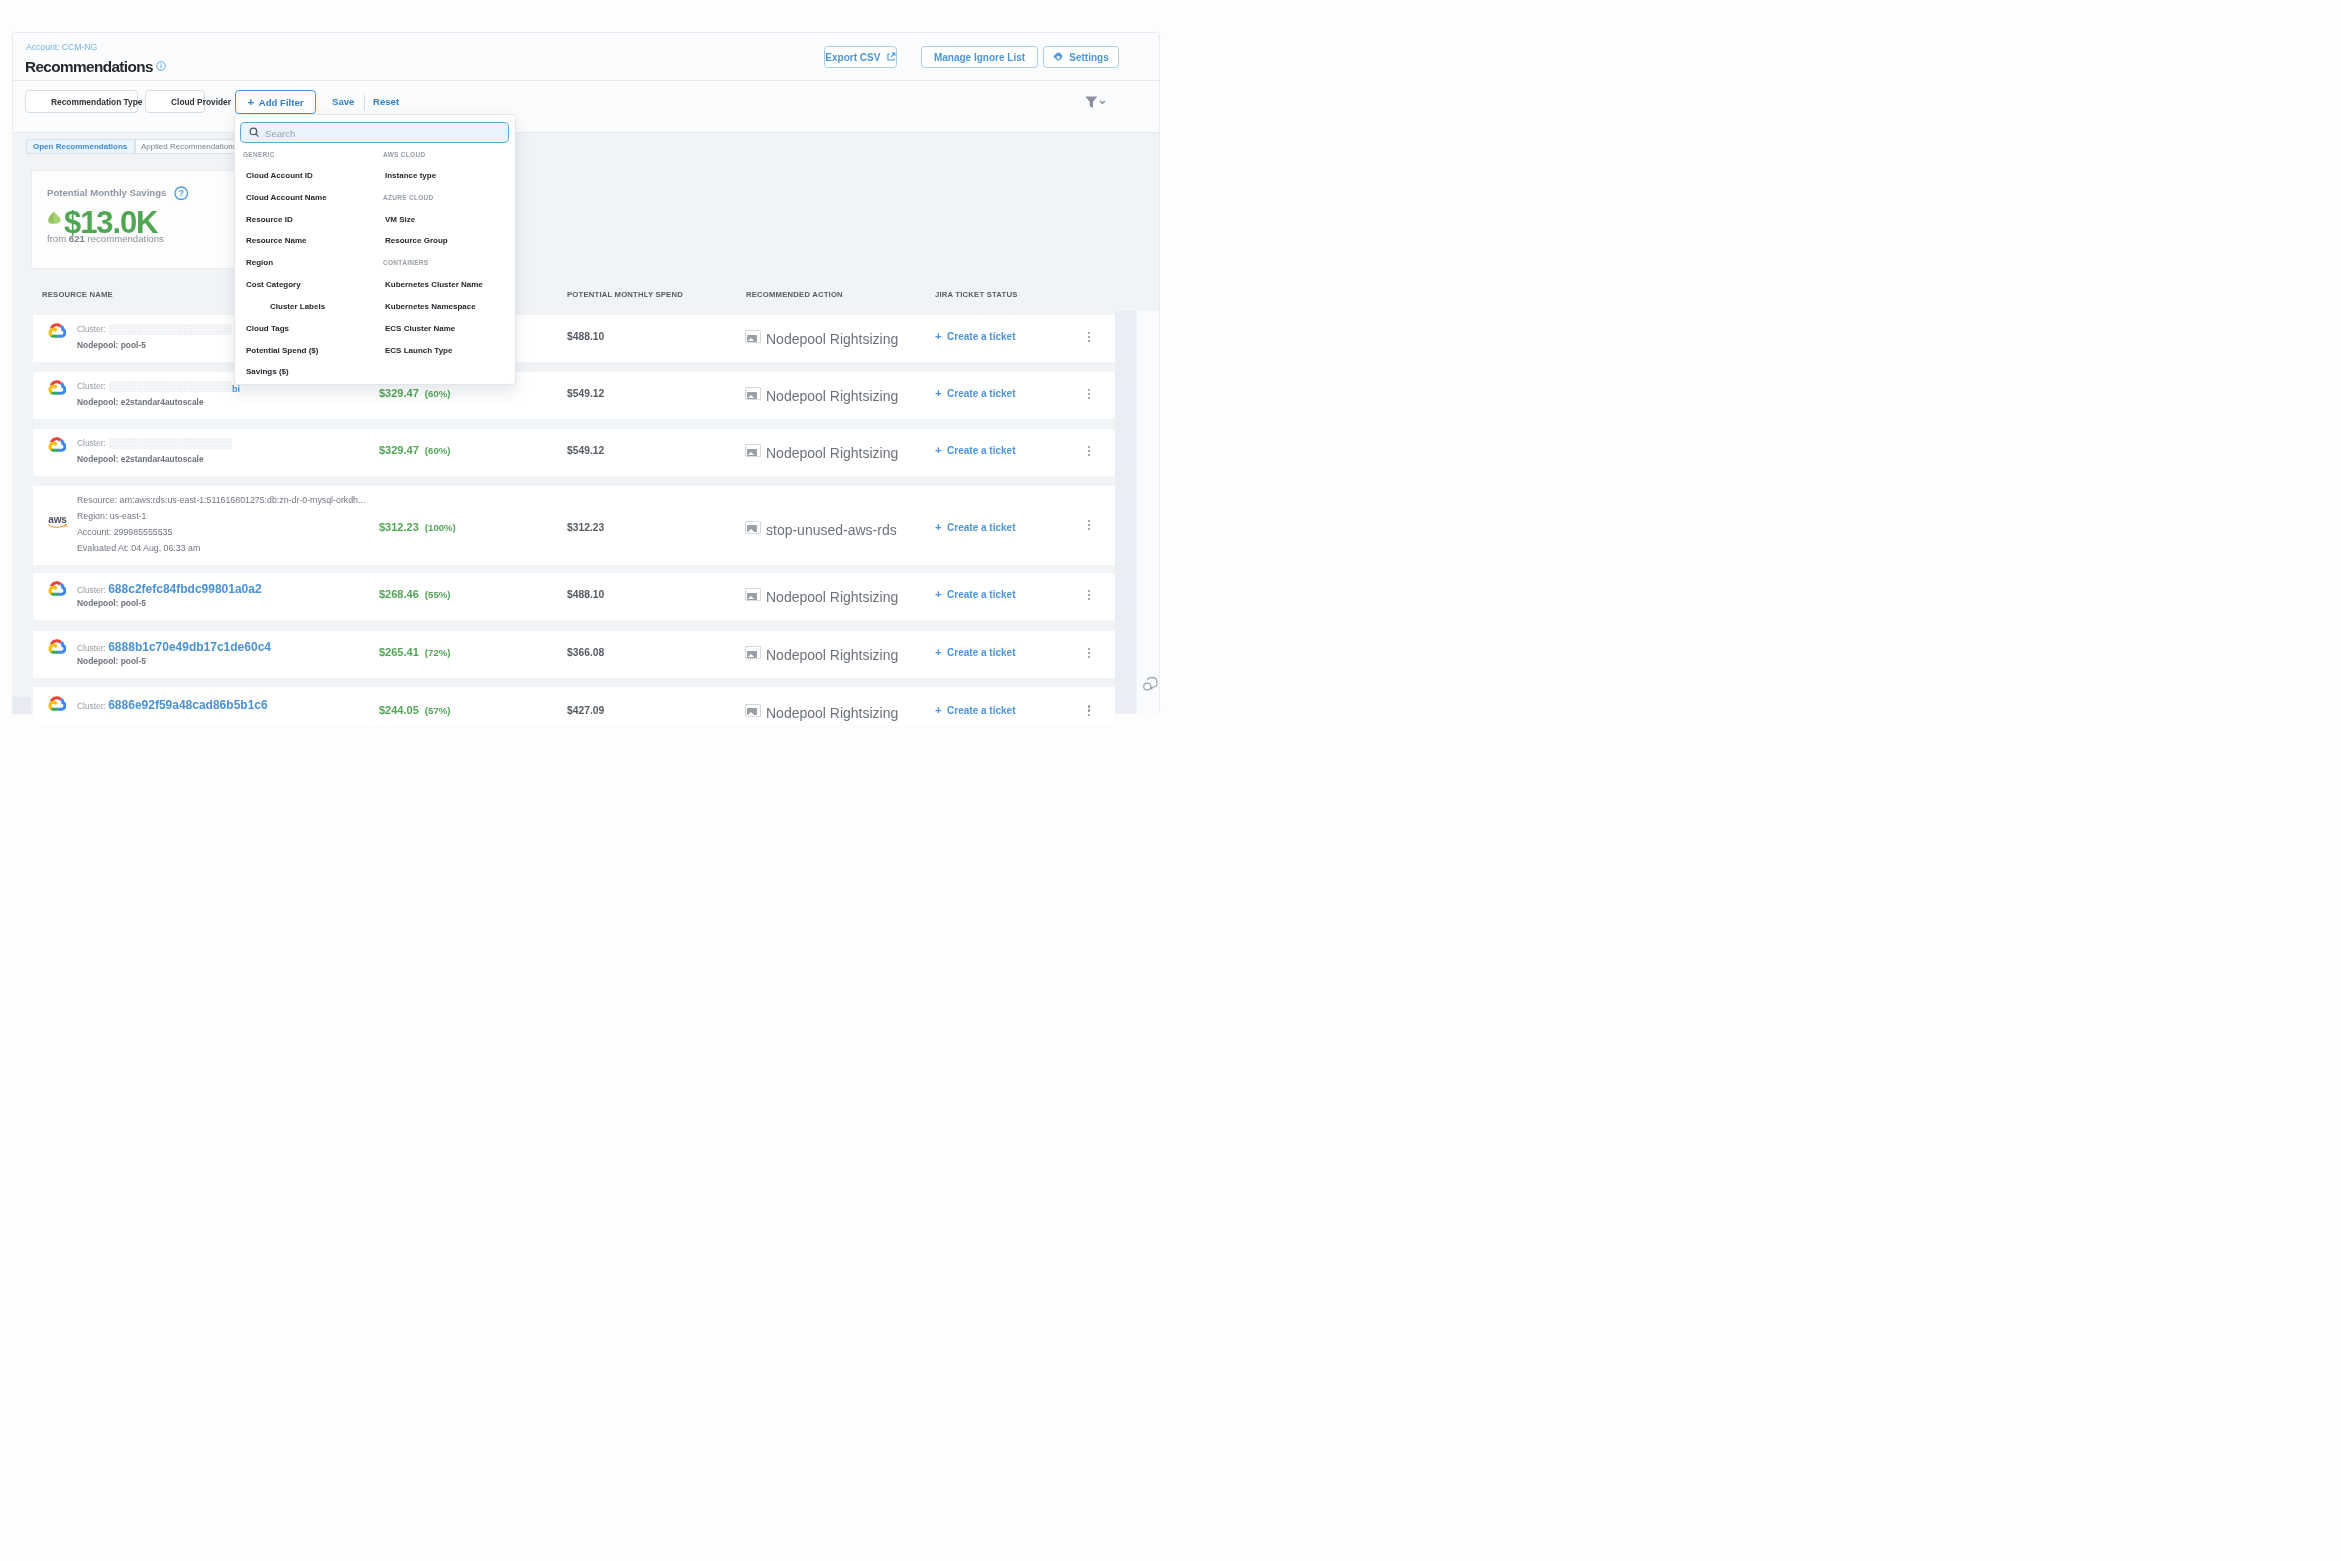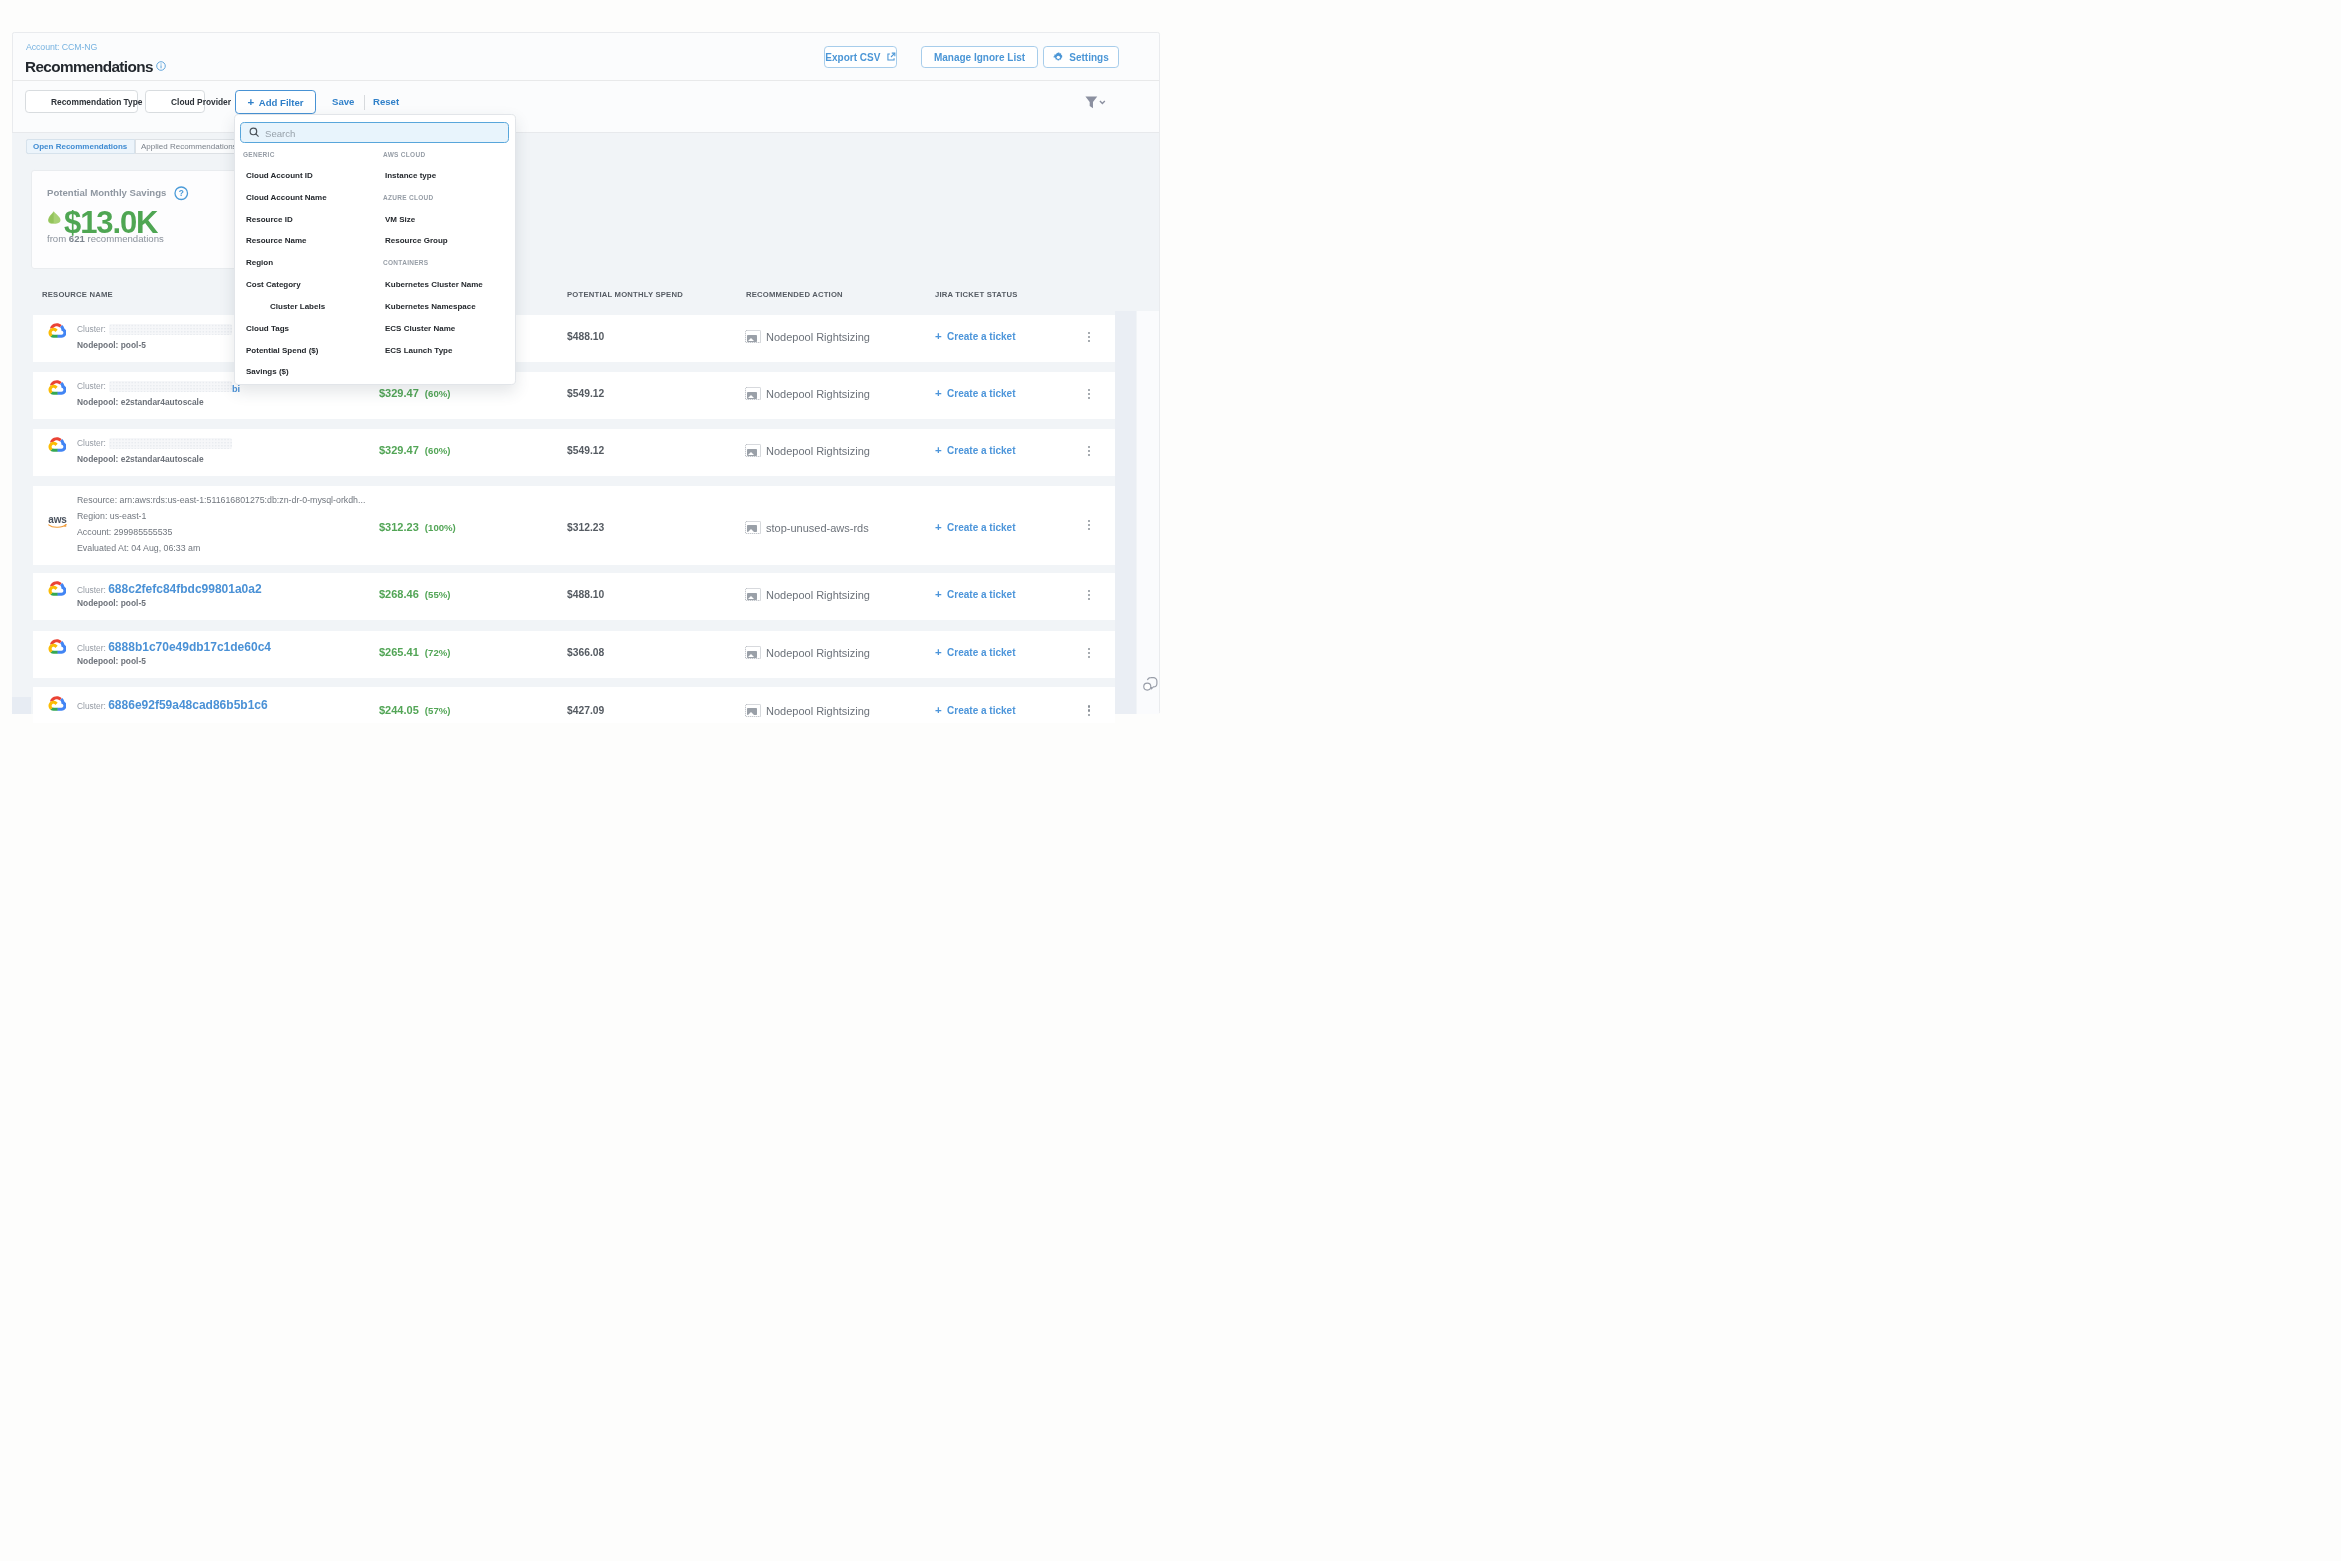--- a/index.html
+++ b/index.html
@@ -10,21 +10,21 @@
 .sel{position:absolute;background:#fff;border:0.8px solid #d8dcdf;border-radius:3.8px;color:#2c3137;font-weight:bold;font-size:8.4px;display:flex;align-items:center;justify-content:space-between;padding:0 25px;white-space:nowrap}
 .bluetxt{color:#3181c9;font-weight:bold;font-size:9.6px}
 .hdr{position:absolute;font-size:7.7px;font-weight:bold;color:#565c64;letter-spacing:0.2px}
 .row{position:absolute;left:33px;width:1082px;background:#fff}
 .clu{position:absolute;left:44px;font-size:8.4px;color:#959ba4;white-space:nowrap}
 .clulink{color:#4a91d6;font-weight:bold;font-size:12px}
 .nodep{position:absolute;left:44px;font-size:8.4px;font-weight:bold;color:#6d727a;white-space:nowrap}
 .sav{position:absolute;left:346px;font-size:11px;font-weight:bold;color:#52a556;white-space:nowrap}
 .savpct{font-size:9.6px;margin-left:6.1px}
 .spend{position:absolute;left:534px;font-size:10.3px;font-weight:bold;color:#555b62}
-.acttxt{position:absolute;left:733px;font-size:11px;color:#6c727a;white-space:nowrap}
+.acttxt{position:absolute;left:733px;font-size:14px;color:#6c727a;white-space:nowrap}
 .create{position:absolute;left:902px;font-size:10px;font-weight:bold;color:#4c95da;white-space:nowrap}
 .create .pl{font-size:11.5px;margin-right:5.4px}
 .kebab{position:absolute;left:1055px;width:3.1px}
 .kebab i{display:block;width:2.3px;height:2.3px;border-radius:50%;background:#8a9097;margin:0 0 1.8px 0}
 .blob{position:absolute;left:76px;width:123px;height:10.7px;background:#f6f7f9;background-image:radial-gradient(#e9ecf0 0.7px,transparent 0.8px);background-size:3.1px 3.1px;border-radius:2.3px}
 .ditem{position:absolute;font-size:8px;font-weight:bold;color:#24282d;white-space:nowrap}
 .dlabel{position:absolute;font-size:6.5px;font-weight:bold;color:#969da6;letter-spacing:0.3px;white-space:nowrap}
 .actic{position:absolute;left:712px;width:16px;height:13px;border:1.1px dotted #aeb3ba;border-radius:1.5px}
 .actic b{position:absolute;left:0.8px;top:3.4px;width:10px;height:6.9px;background:#9aa0a8;border-radius:0.8px;overflow:hidden}.actic b:after{content:"";position:absolute;left:1.1px;top:3.4px;width:0;height:0;border-left:3.8px solid transparent;border-right:3.8px solid transparent;border-bottom:3.4px solid #fff}
 </style>

